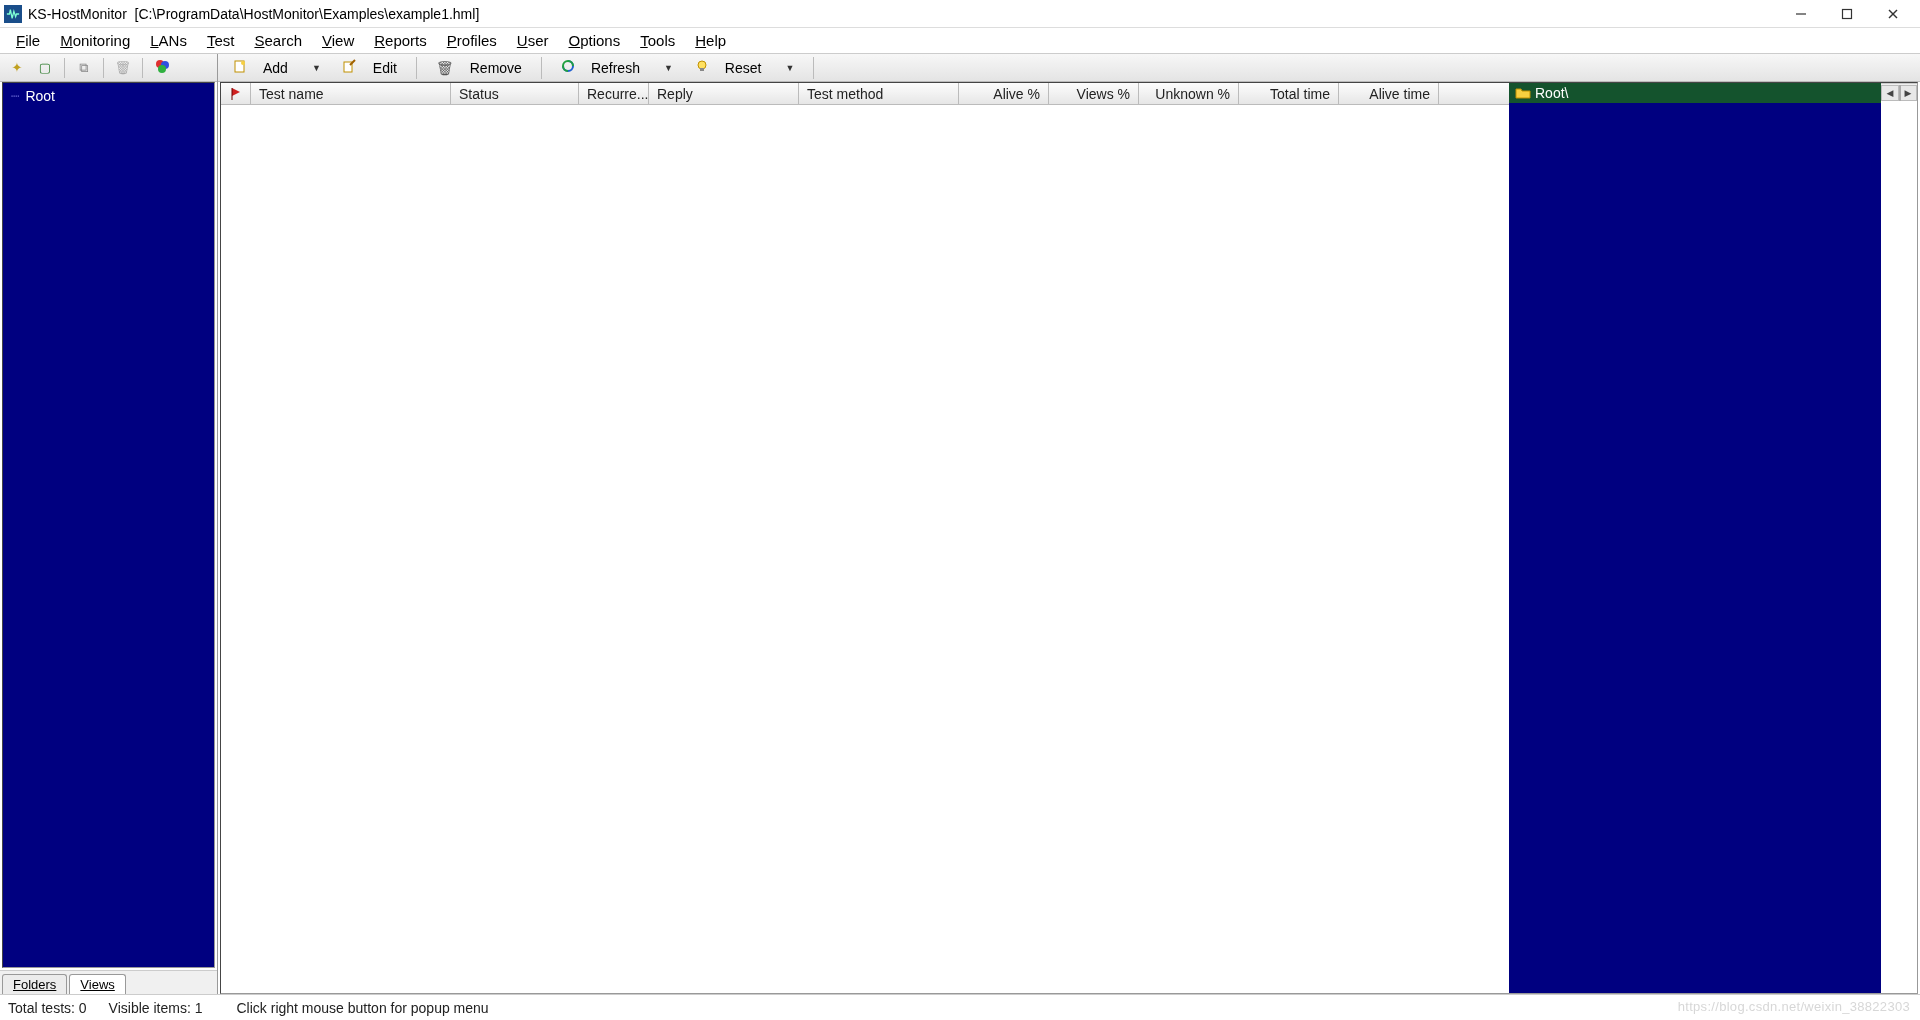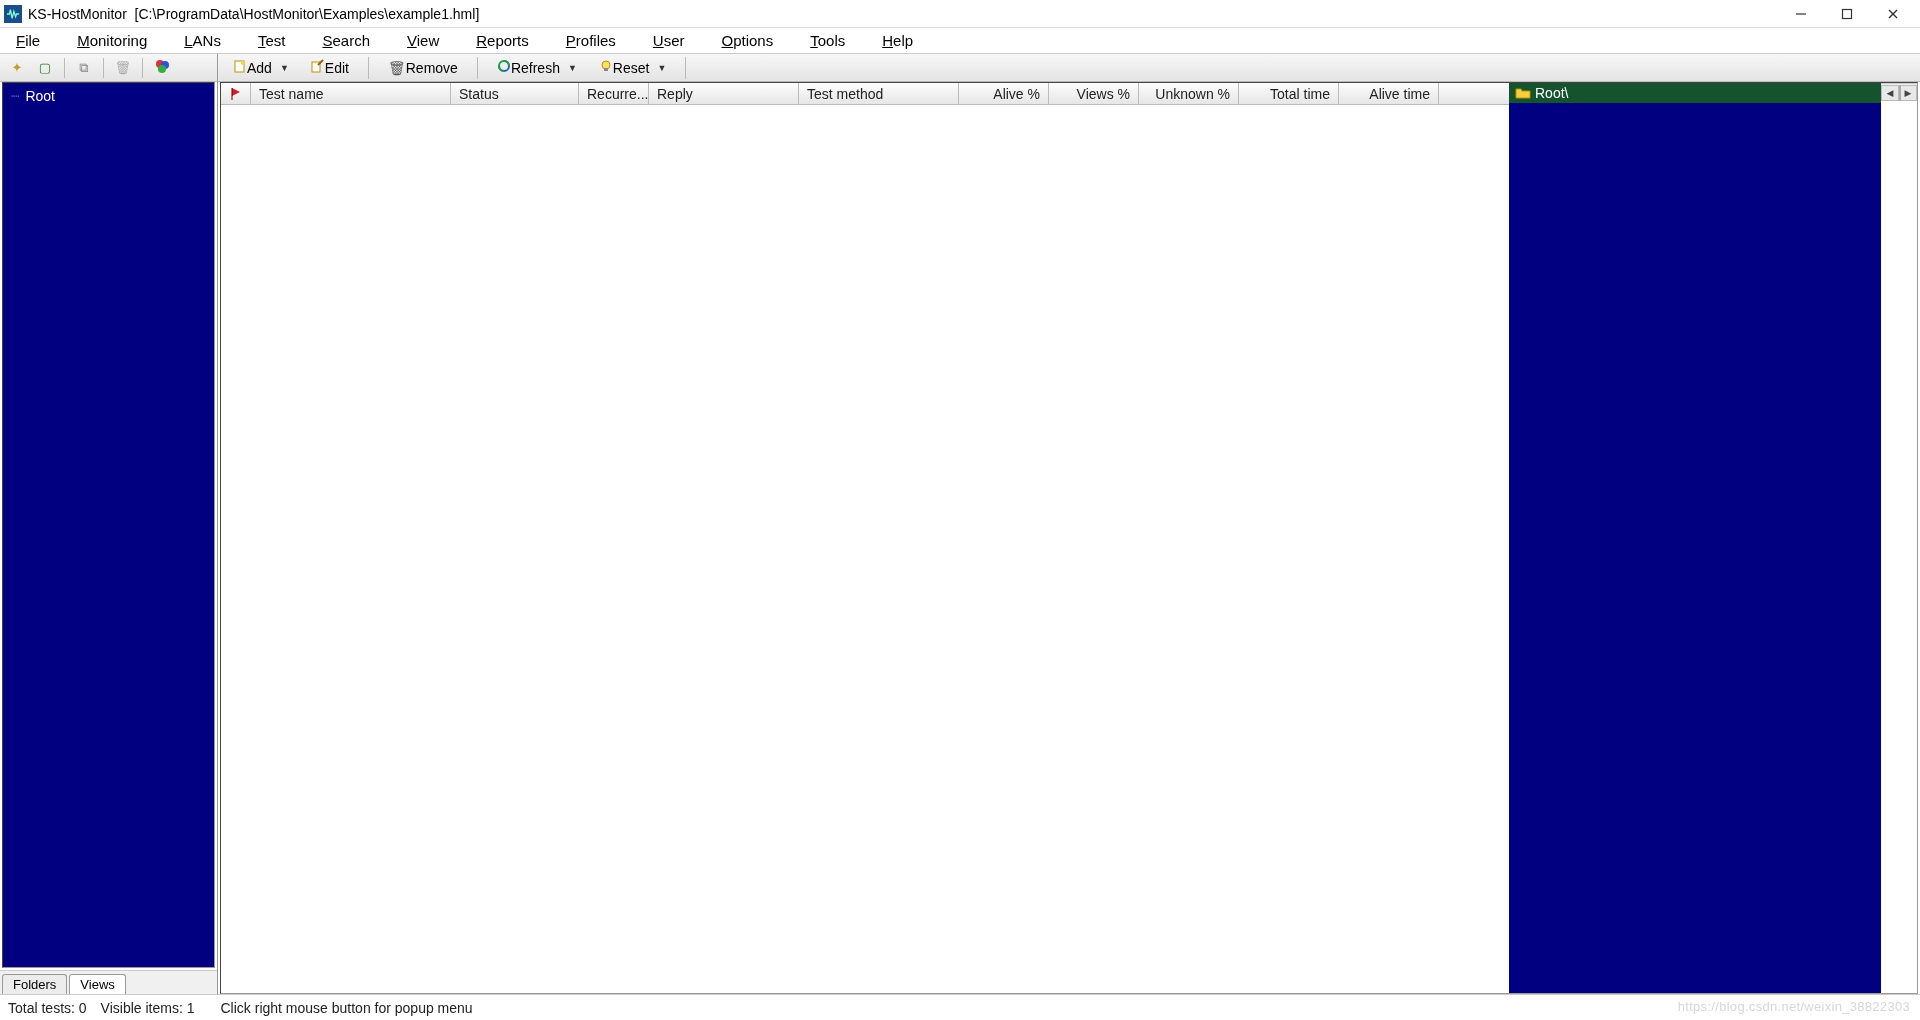--- a/index.html
+++ b/index.html
@@ -32,21 +32,21 @@
     width: 46px; height: 28px;
     display:flex;align-items:center;justify-content:center;
     color:#333;
   }
   .menu-bar {
     display:flex;
     align-items:center;
     height: 26px;
     padding: 0 6px;
     border-bottom: 1px solid #ccc;
-    gap: 17px;
+    gap: 0;
   }
   .menu-item {
     padding: 2px 10px;
     font-size: 15px;
     cursor: default;
   }
   .menu-item u { text-decoration: underline; }
   .workspace {
     display:flex;
     height: calc(100% - 28px - 26px - 26px);
@@ -87,20 +87,21 @@
     font-size:14px;
   }
   .tree-connector { color:#6b6bd6; }
   .left-tabs {
     display:flex;
     height: 24px;
     align-items:flex-end;
     padding-left:2px;
     background:#f0f0f0;
     border-top:1px solid #ccc;
+    text-decoration:underline;
   }
   .left-tab {
     padding: 2px 10px;
     border:1px solid #999;
     border-bottom:none;
     background:#ececec;
     font-size:13px;
     margin-right:2px;
     border-radius: 3px 3px 0 0;
   }
@@ -114,21 +115,21 @@
   .right-toolbar {
     display:flex;
     align-items:center;
     height: 28px;
     background: linear-gradient(#f7f7f7,#e4e4e4);
     border-bottom: 1px solid #bbb;
     padding: 0 6px;
     gap: 4px;
   }
   .rt-btn {
-    display:flex;align-items:center;gap:0;
+    display:flex;align-items:center;gap:16px;
     padding: 2px 8px;
     border:1px solid transparent;
     font-size:14px;
   }
   .rt-sep { width:1px;height:22px;background:#bbb;margin:0 6px; }
   .dropdown-arrow { font-size:9px;color:#333;margin-left:8px; }
   .grid-wrap {
     flex:1;
     display:flex;
     flex-direction:row;
@@ -180,21 +181,21 @@
     background:#e8e8e8;border:1px solid #bbb;
     font-size:9px;color:#444;
   }
   .sb-track { flex:1; height:16px; background:#f4f4f4; position:relative; }
   .sb-thumb { position:absolute;left:0;top:0;height:100%;background:#cfcfcf;border:1px solid #aaa; }
   .status-bar {
     height:26px;
     display:flex;
     align-items:center;
     padding: 0 8px;
-    gap: 14px;
+    gap: 22px;
     border-top:1px solid #ccc;
     font-size:14px;
     color:#222;
   }
   .watermark {
     position:fixed;
     right:10px;
     bottom:6px;
     color:#d7d7d7;
     font-size:13px;

